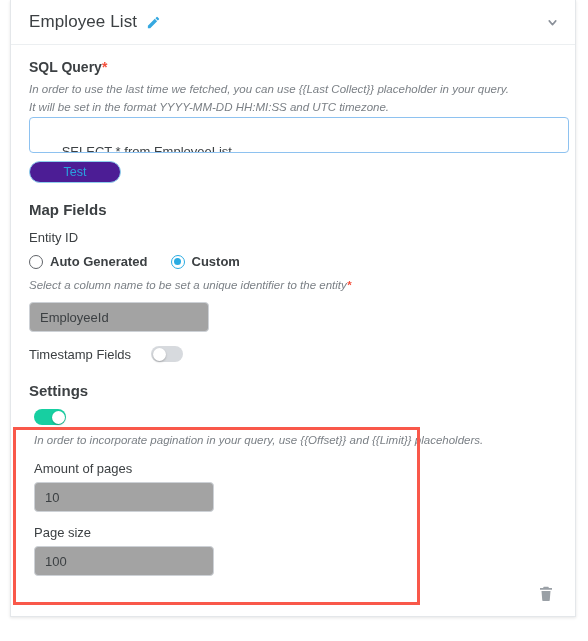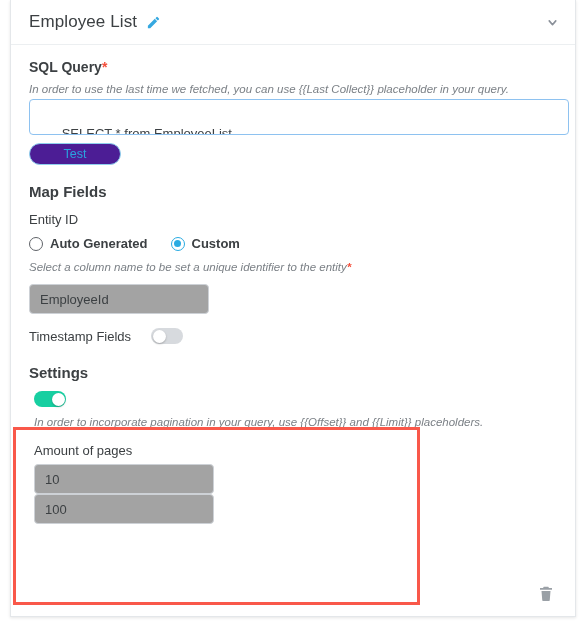--- a/index.html
+++ b/index.html
@@ -289,20 +289,21 @@
     </span>
   </div>
 
   <div class="card-body">
 
     
     <div class="field-label">
       <span>SQL Query</span><span class="req-star">*</span>
     </div>
     <div class="hint">In order to use the last time we fetched, you can use {{Last Collect}} placeholder in your query.</div>
+    <div class="hint">It will be set in the format YYYY-MM-DD HH:MI:SS and UTC timezone.</div>
 
     <div class="sql-box">
       <span>SELECT * from EmployeeList
 LIMIT {{Limit}} OFFSET {{Offset}}</span>
       <span class="resize-grip">
         
       </span>
     </div>
 
     <div class="test-btn">Test</div>
@@ -349,20 +350,21 @@
           </span>
       </div>
 
       <div class="hint pag-hint">In order to incorporate pagination in your query, use {{Offset}} and {{Limit}} placeholders.</div>
 
       <div class="pag-field-label">Amount of pages</div>
       <div class="text-input">
         <span>10</span>
       </div>
 
+      <div class="pag-field-label">Page size</div>
       <div class="text-input">
         <span>100</span>
       </div>
     </div>
 
   </div>
 
   <div class="card-footer">
     <span class="trash-btn">
       <svg width="18" height="19" viewBox="0 0 24 24" fill="#9aa0a6" aria-hidden="true">

